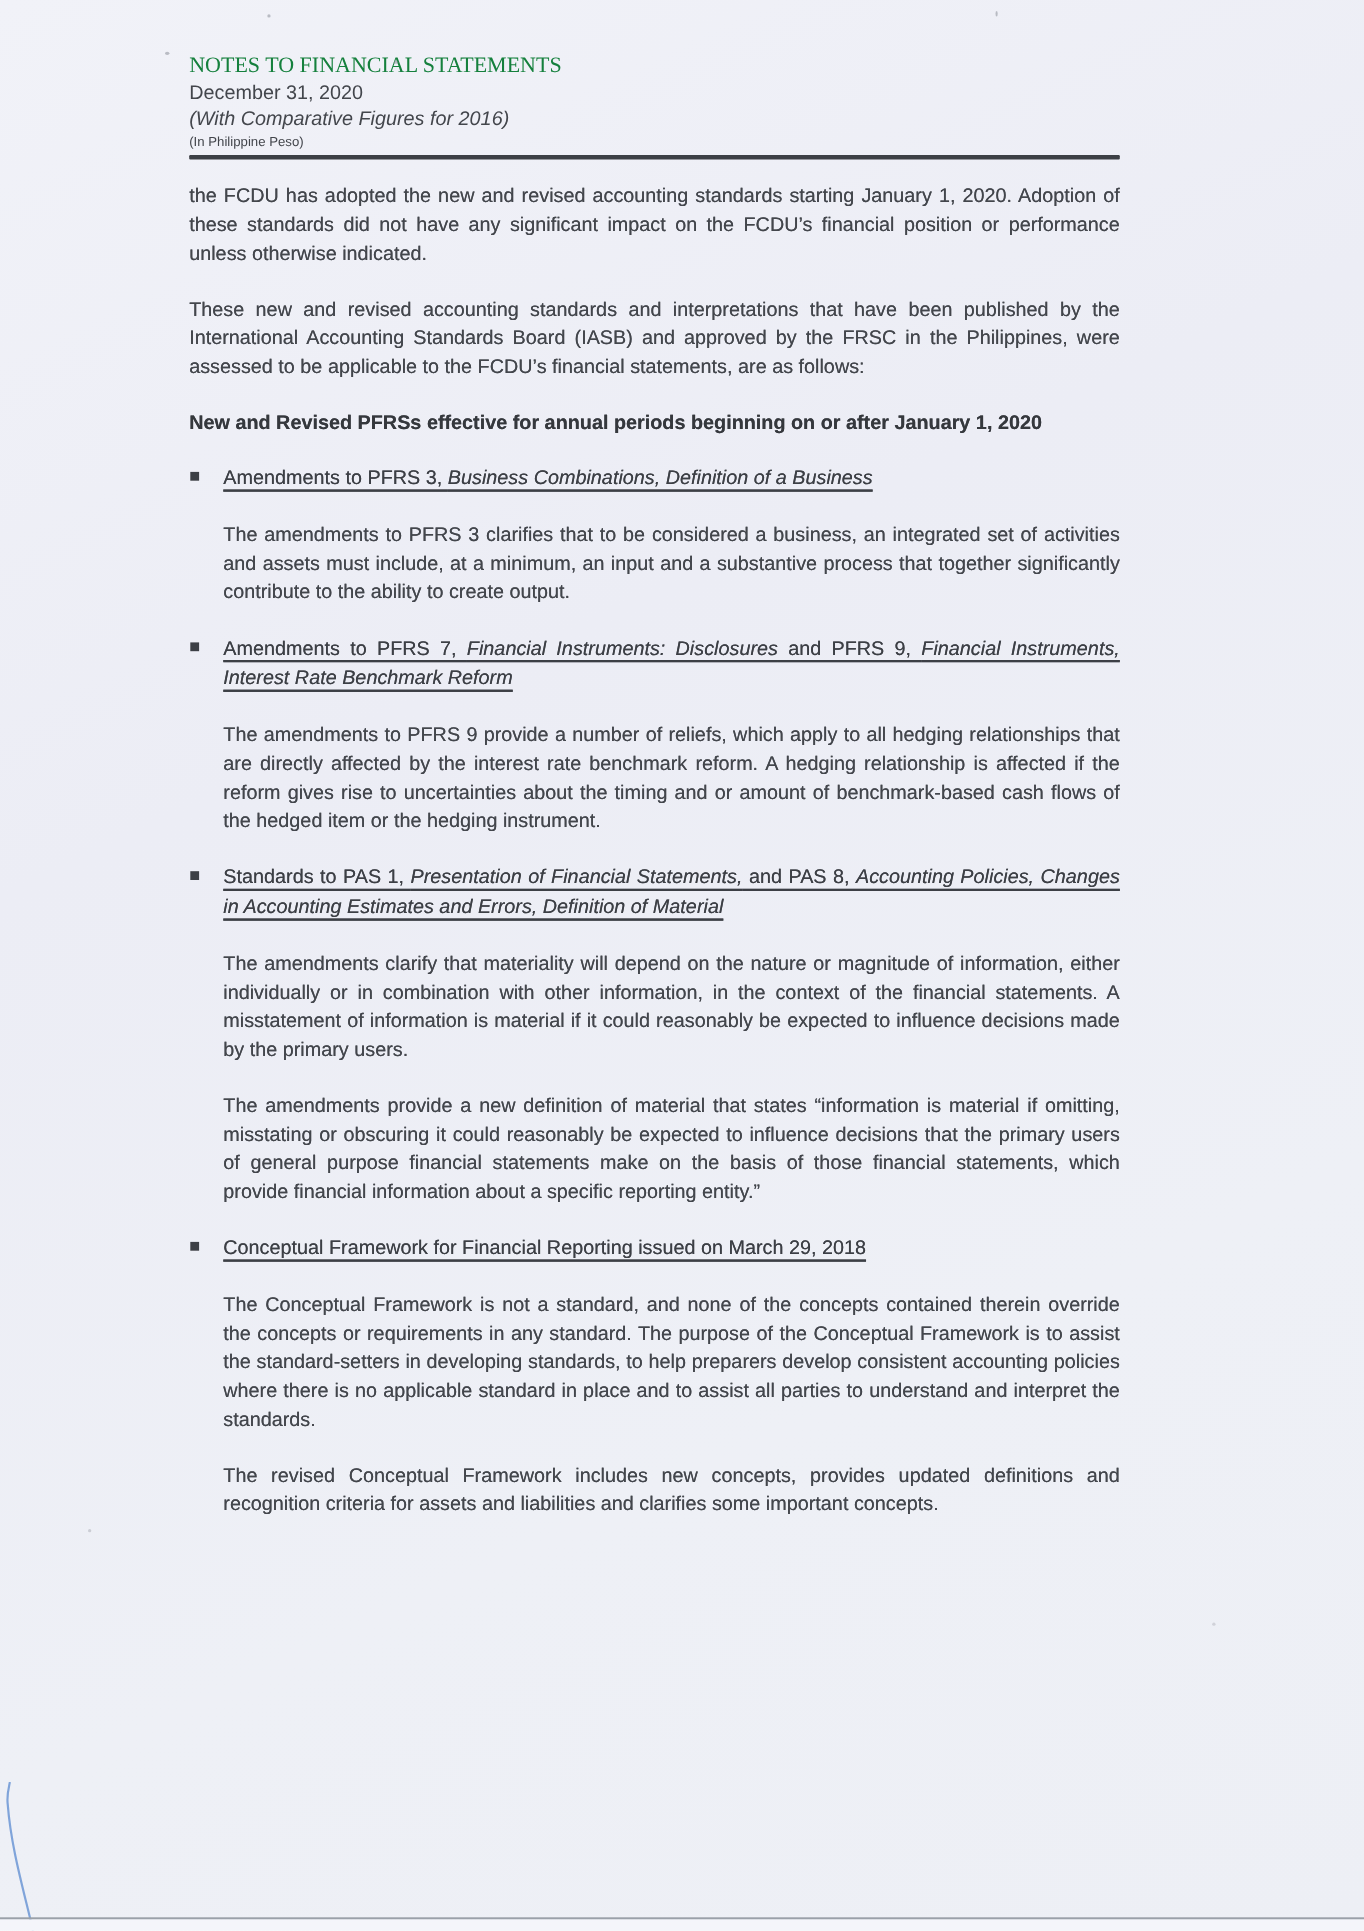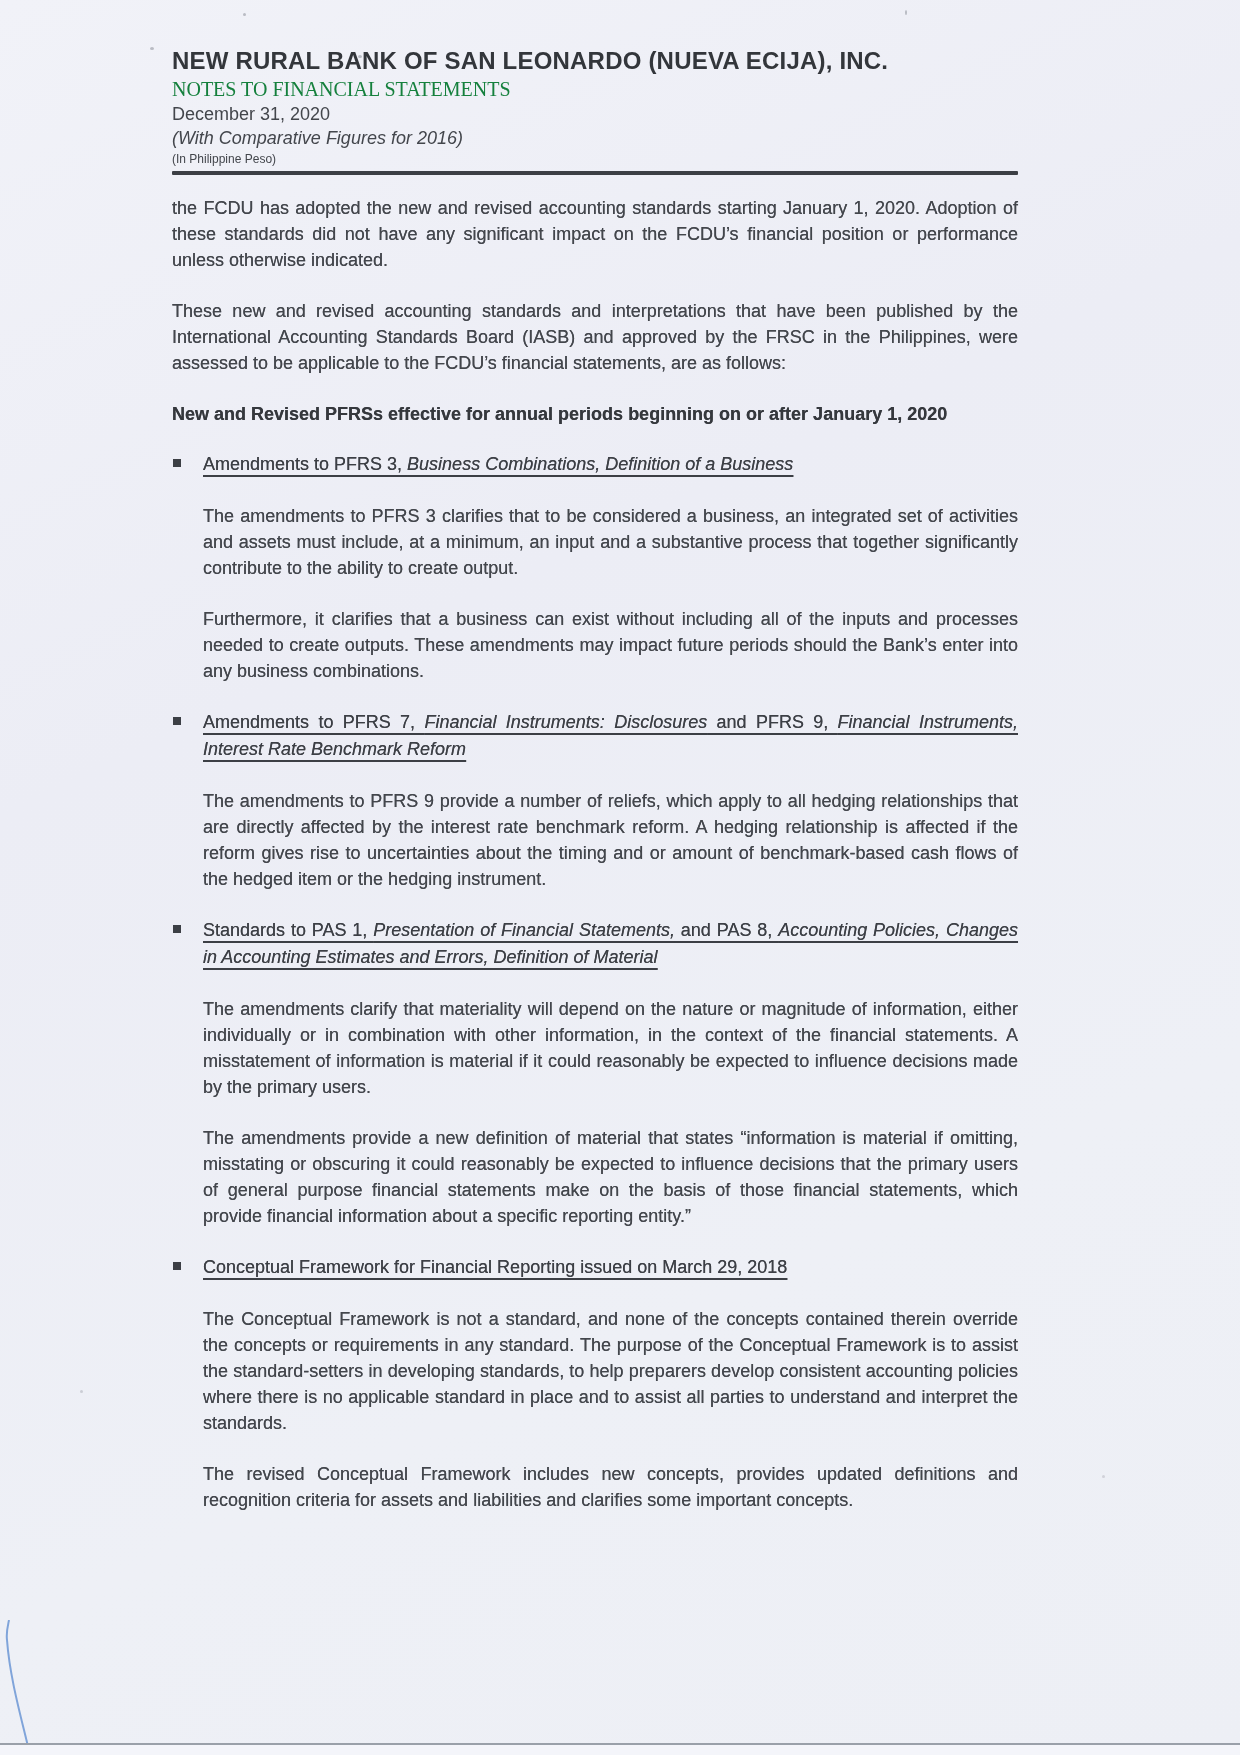--- a/index.html
+++ b/index.html
@@ -46,41 +46,39 @@
   .speck.s4{left:905px;top:10px;width:2px;height:5px;}
   .speck.s5{left:80px;top:1390px;width:3px;height:3px;opacity:.35;}
   .speck.s6{left:1102px;top:1475px;width:3px;height:3px;opacity:.3;}
 </style>
 </head>
 <body>
 
 <div class="page-content">
 
   <div>
-    <p class="hdr-bank">NEW RURAL BANK OF SAN LEONARDO (NUEVA ECIJA), INC.</p>
     <p class="hdr-title">NOTES TO FINANCIAL STATEMENTS</p>
     <p class="hdr-date">December 31, 2020</p>
     <p class="hdr-comp">(With Comparative Figures for 2016)</p>
     <p class="hdr-curr">(In Philippine Peso)</p>
     <div class="hdr-rule"></div>
   </div>
 
   <div class="body-text">
     <p class="para">the FCDU has adopted the new and revised accounting standards starting January 1, 2020. Adoption of these standards did not have any significant impact on the FCDU’s financial position or performance unless otherwise indicated.</p>
     <p class="para">These new and revised accounting standards and interpretations that have been published by the International Accounting Standards Board (IASB) and approved by the FRSC in the Philippines, were assessed to be applicable to the FCDU’s financial statements, are as follows:</p>
 
     <p class="section-heading">New and Revised PFRSs effective for annual periods beginning on or after January 1, 2020</p>
 
     <ul class="std-list">
 
       <li>
         <span class="bullet-marker"></span>
         <p class="bullet-heading"><span>Amendments to PFRS 3, </span><span class="it">Business Combinations, Definition of a Business</span></p>
         <p class="para">The amendments to PFRS 3 clarifies that to be considered a business, an integrated set of activities and assets must include, at a minimum, an input and a substantive process that together significantly contribute to the ability to create output.</p>
-        <p class="para">Furthermore, it clarifies that a business can exist without including all of the inputs and processes needed to create outputs. These amendments may impact future periods should the Bank’s enter into any business combinations.</p>
       </li>
 
       <li>
         <span class="bullet-marker"></span>
         <p class="bullet-heading"><span>Amendments to PFRS 7, </span><span class="it">Financial Instruments: Disclosures</span><span> and PFRS 9, </span><span class="it">Financial Instruments, Interest Rate Benchmark Reform</span></p>
         <p class="para">The amendments to PFRS 9 provide a number of reliefs, which apply to all hedging relationships that are directly affected by the interest rate benchmark reform. A hedging relationship is affected if the reform gives rise to uncertainties about the timing and or amount of benchmark-based cash flows of the hedged item or the hedging instrument.</p>
       </li>
 
       <li>
         <span class="bullet-marker"></span>

